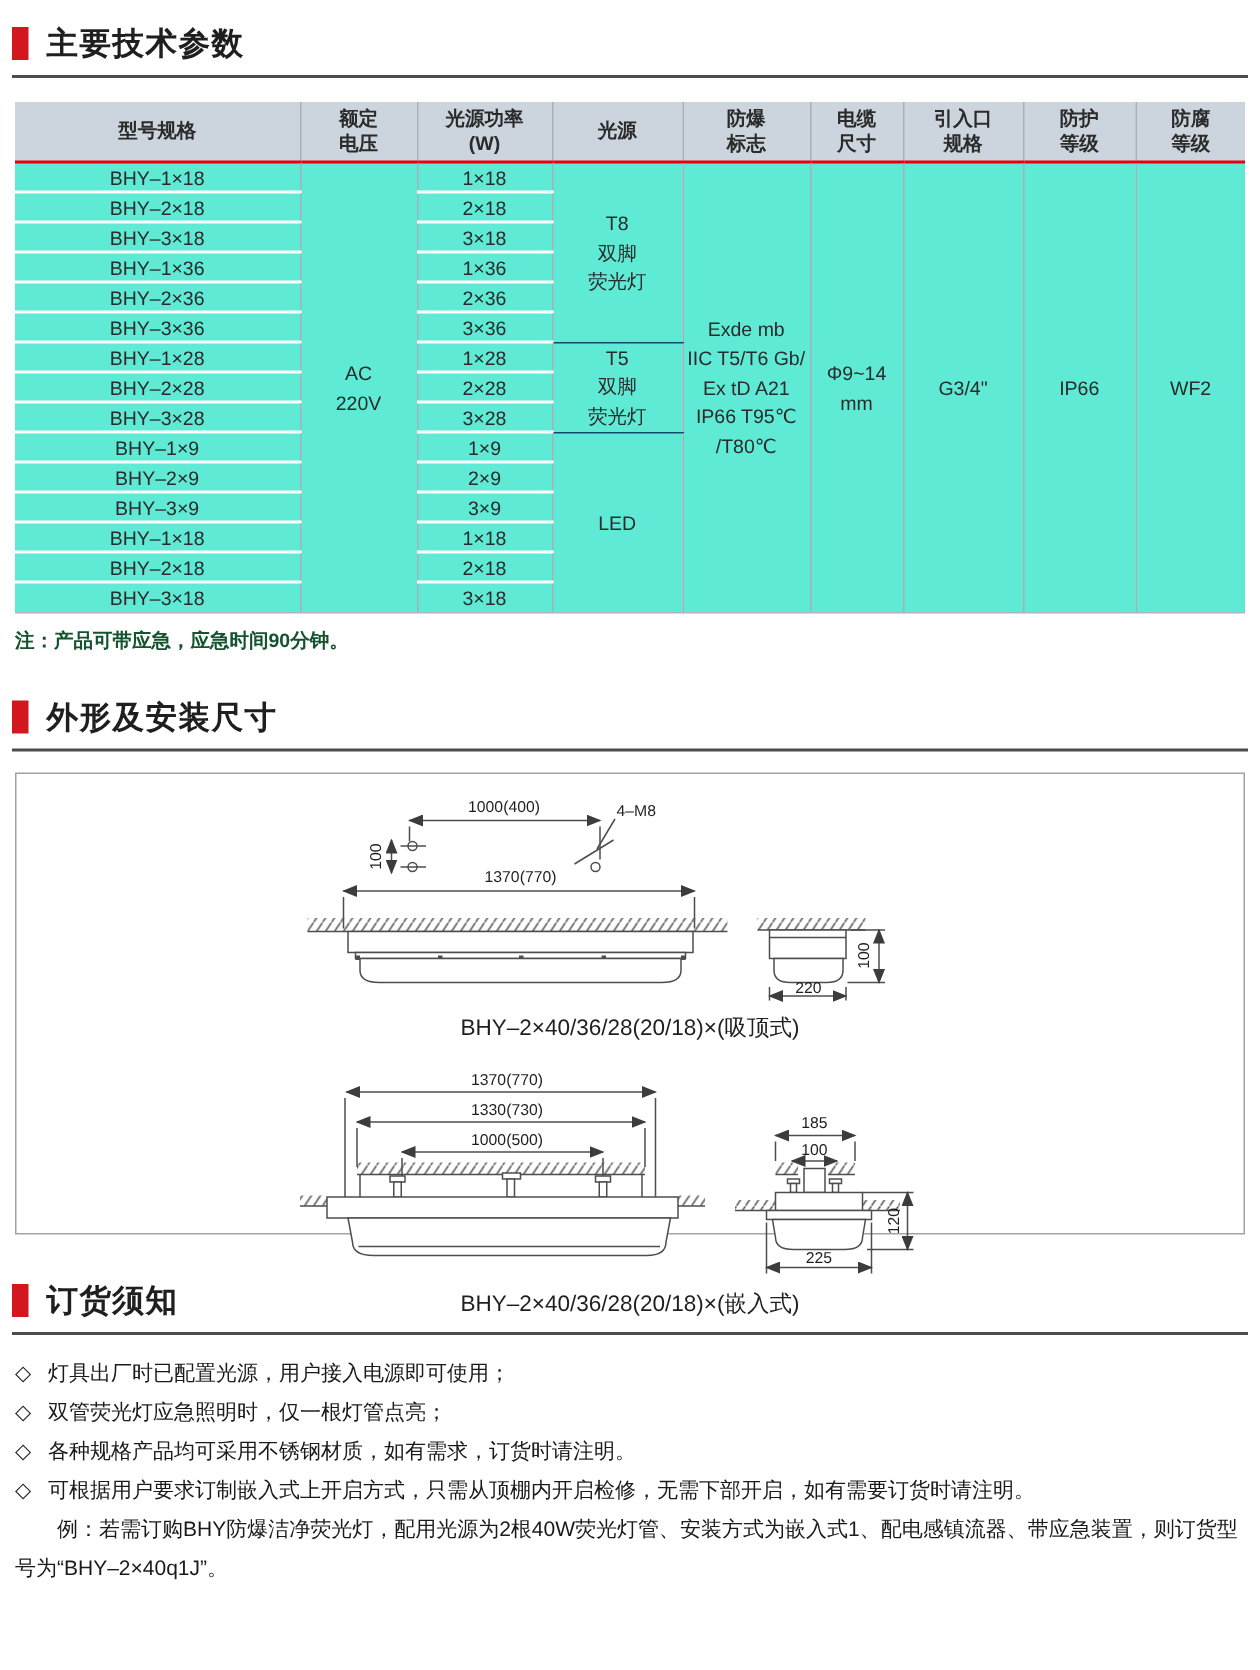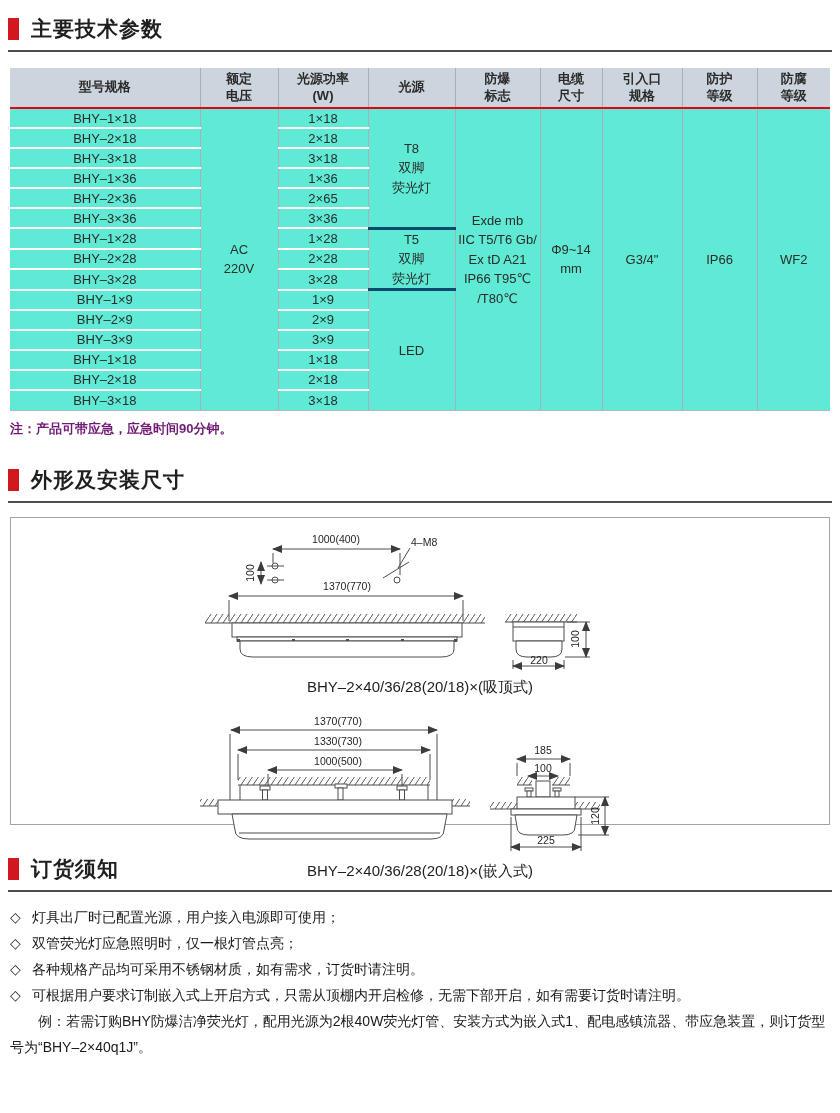--- a/index.html
+++ b/index.html
@@ -32,25 +32,25 @@
   }
   table.spec th:last-child { border-right:none; }
   table.spec td {
     background:#5eead4; height:20px;
     font-size:13px; color:#2b2b2b;
     text-align:center; vertical-align:middle;
     border-right:1px solid #a7b0b8; border-bottom:2px solid #ffffff;
     white-space:pre-line;
   }
   table.spec td.merged { border-bottom:none; line-height:1.5; }
-  table.spec td.group-sep { border-bottom:3px solid #0c4a6e; }
+  table.spec td.group-sep { border-bottom:1px solid #0c4a6e; }
   table.spec td.last-col { border-right:none; }
   table.spec tr:last-child td { border-bottom:none; }
 
-  .note { margin:9px 10px 0; font-size:13px; font-weight:bold; color:#701a75; }
+  .note { margin:9px 10px 0; font-size:13px; font-weight:bold; color:#14532d; }
 
   .sec-gap1 { margin-top:28px; }
   .sec-gap2 { margin-top:30px; }
 
   
   .draw-box {
     margin:14px 10px 0; height:308px;
     border:1px solid #a3a3a3; background:#fff;
   }
   .draw-box svg { display:block; }
@@ -134,21 +134,21 @@
           <tr>
             <td>BHY–3×18</td>
             <td>3×18</td>
           </tr>
           <tr>
             <td>BHY–1×36</td>
             <td>1×36</td>
           </tr>
           <tr>
             <td>BHY–2×36</td>
-            <td>2×65</td>
+            <td>2×36</td>
           </tr>
           <tr>
             <td>BHY–3×36</td>
             <td>3×36</td>
           </tr>
           <tr>
             <td>BHY–1×28</td>
             <td>1×28</td>
             <td class="merged group-sep" rowspan="3">T5
 双脚

